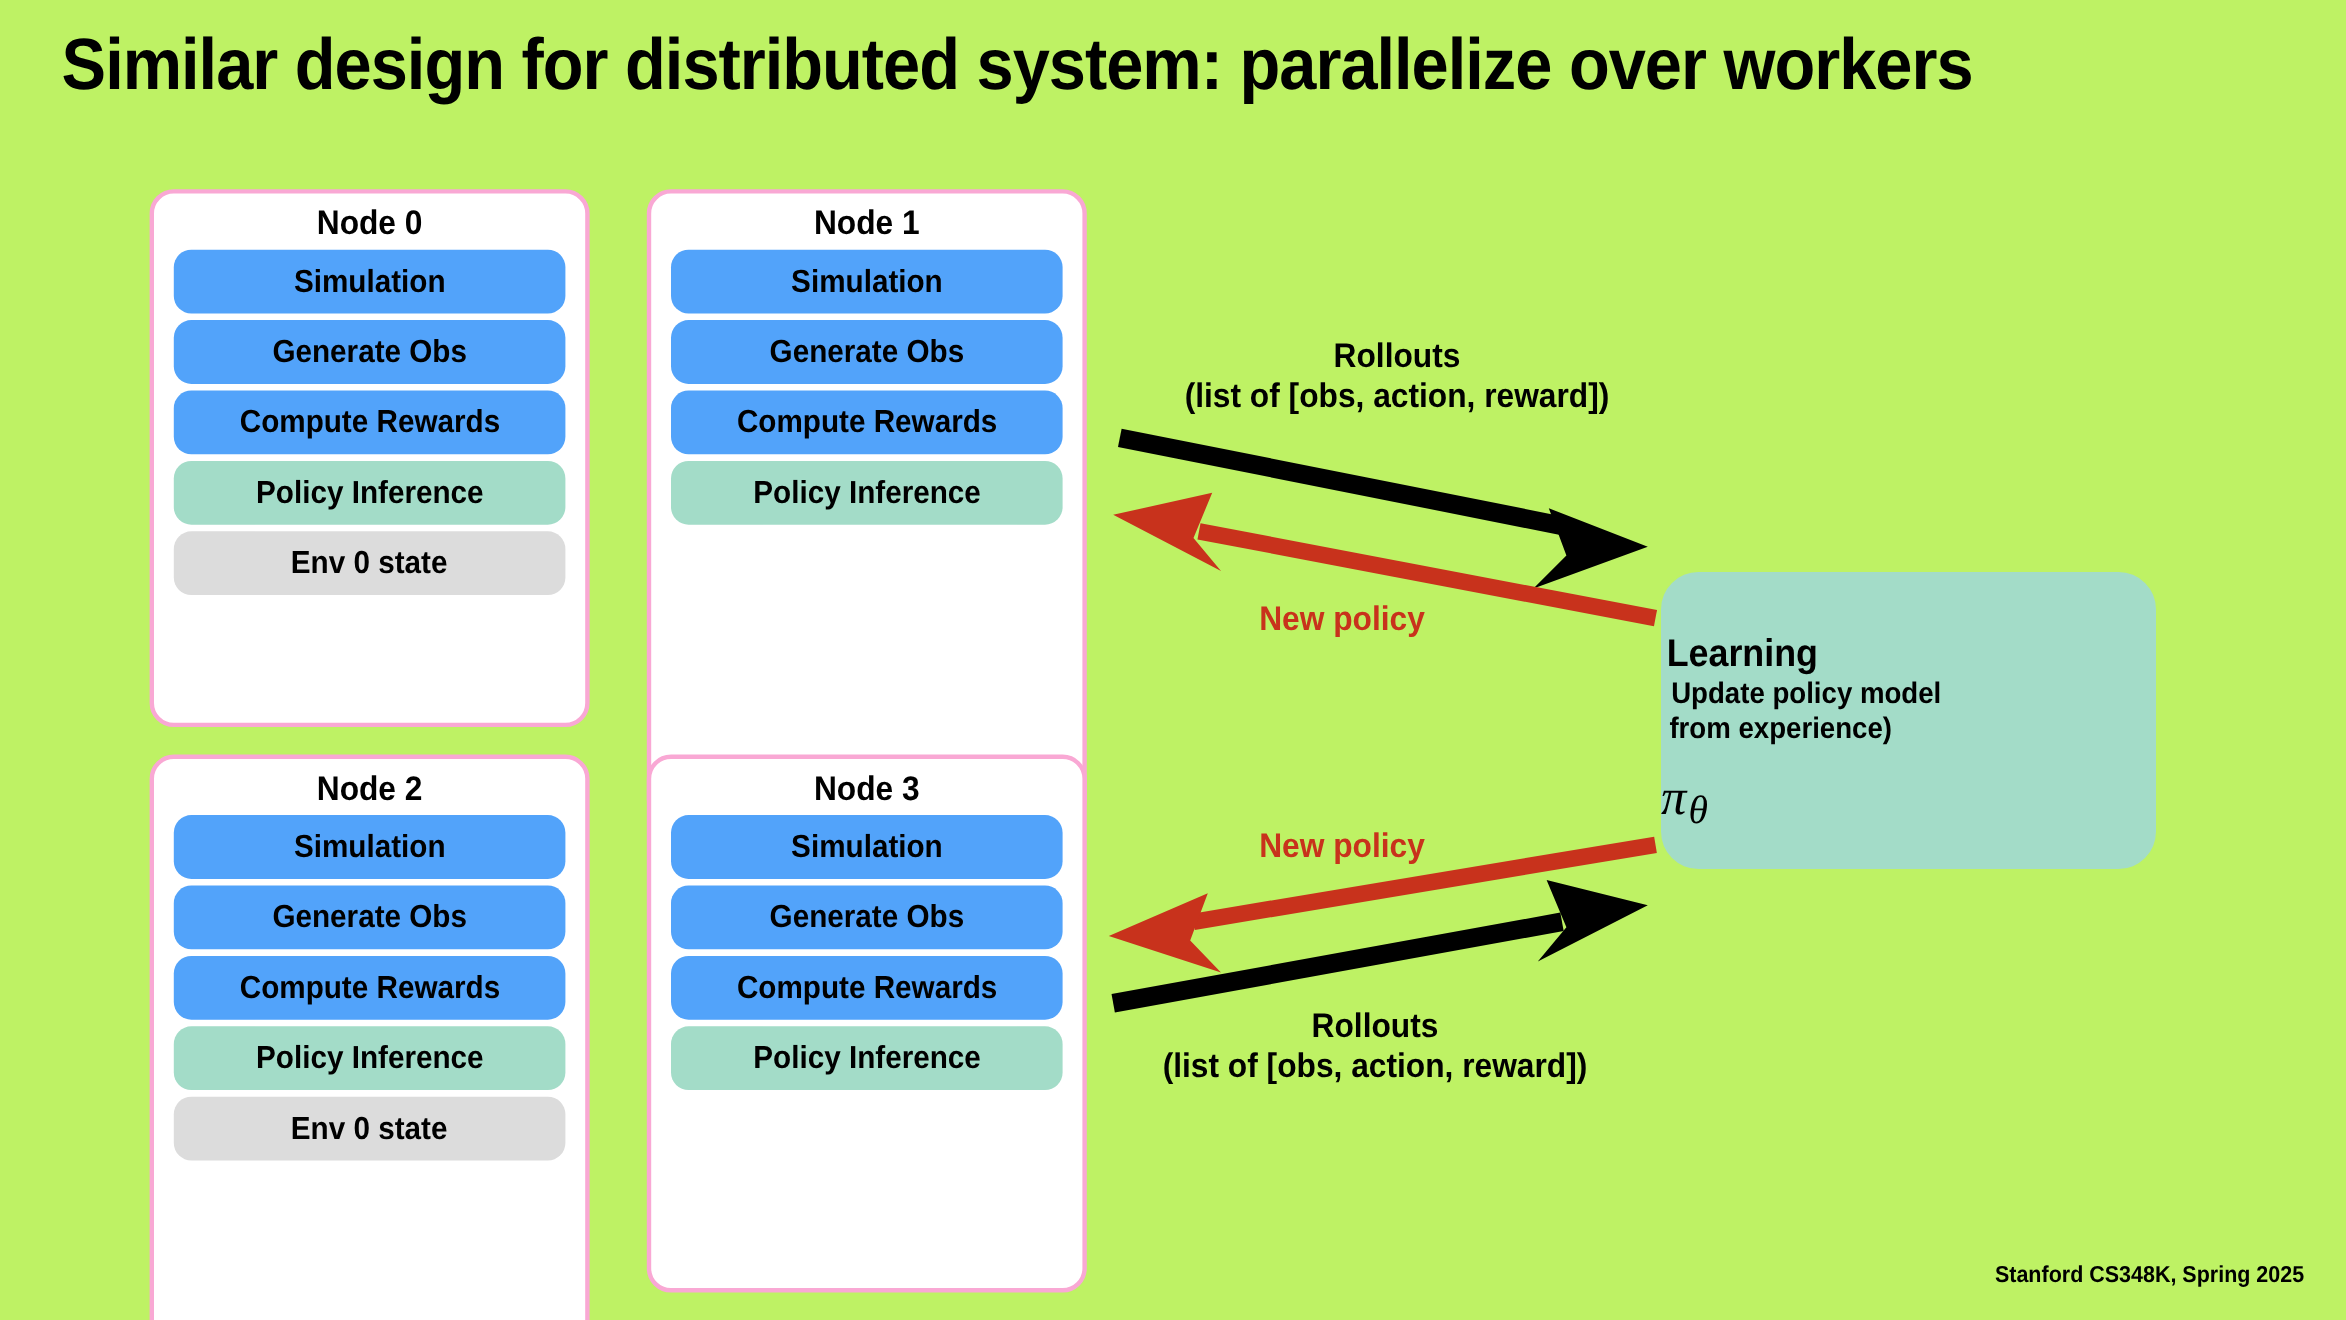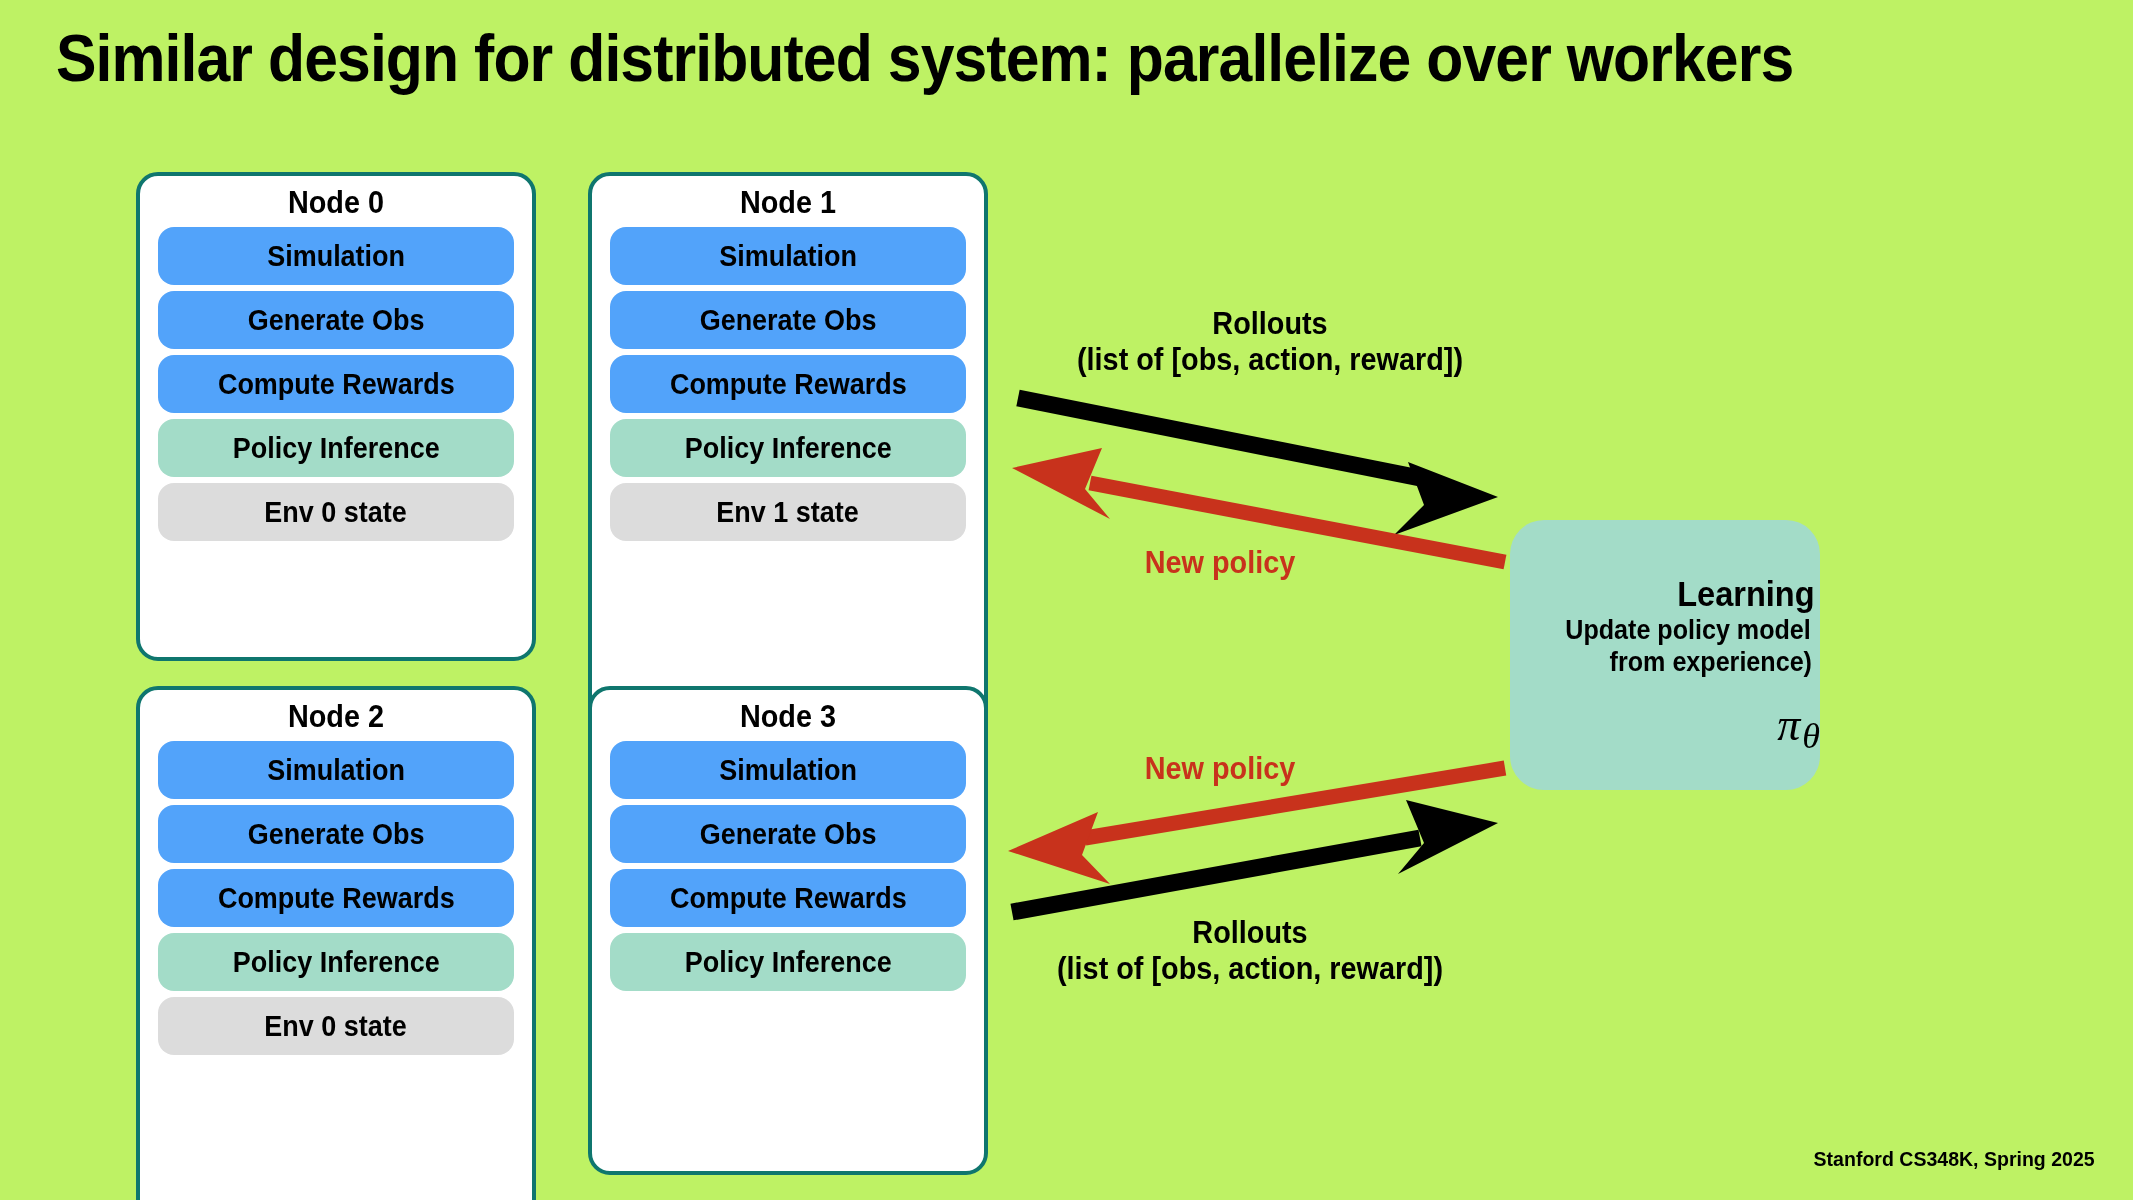--- a/index.html
+++ b/index.html
@@ -33,21 +33,21 @@
     transform: scaleX(0.92);
     transform-origin: left center;
     white-space: nowrap;
   }
 
   
   .node-card {
     position: absolute;
     box-sizing: border-box;
     background: #ffffff;
-    border: 4px solid #0f766e;
+    border: 4px solid #f9a8d4;
     border-radius: 22px;
     padding: 6px 18px 14px 18px;
   }
   .node-title {
     text-align: center;
     font-weight: bold;
     font-size: 31px;
     line-height: 38px;
     color: #000000;
     transform: scaleX(0.93);
@@ -77,27 +77,27 @@
   }
   .row-sim, .row-obs, .row-rew { background: #52A3FA; }
   .row-policy { background: #A3DCC8; }
   .row-env    { background: #DCDCDC; }
 
   
   #learning-box {
     position: absolute;
     left: 1510px;
     top: 520px;
-    width: 310px;
+    width: 450px;
     height: 270px;
     background: #A3DCC8;
     border-radius: 34px;
     display: flex;
     flex-direction: column;
-    align-items: flex-end;
+    align-items: flex-start;
     justify-content: flex-start;
     padding-top: 54px;
     box-sizing: border-box;
   }
   #learning-heading {
     font-weight: bold;
     font-size: 35px;
     line-height: 40px;
     color: #000;
     transform: scaleX(0.93);
@@ -200,23 +200,20 @@
         </div>
       <div class="node-row row-obs">
           <span>Generate Obs</span>
         </div>
       <div class="node-row row-rew">
           <span>Compute Rewards</span>
         </div>
       <div class="node-row row-policy">
           <span>Policy Inference</span>
         </div>
-      <div class="node-row row-env">
-          <span>Env 1 state</span>
-        </div>
     </div>
   </div>
 
   <div class="node-card" style="left:136px; top:686px; width:400px; height:619px;">
     <div class="node-title">Node 2</div>
     <div class="node-rows">
       <div class="node-row row-sim">
           <span>Simulation</span>
         </div>
       <div class="node-row row-obs">

